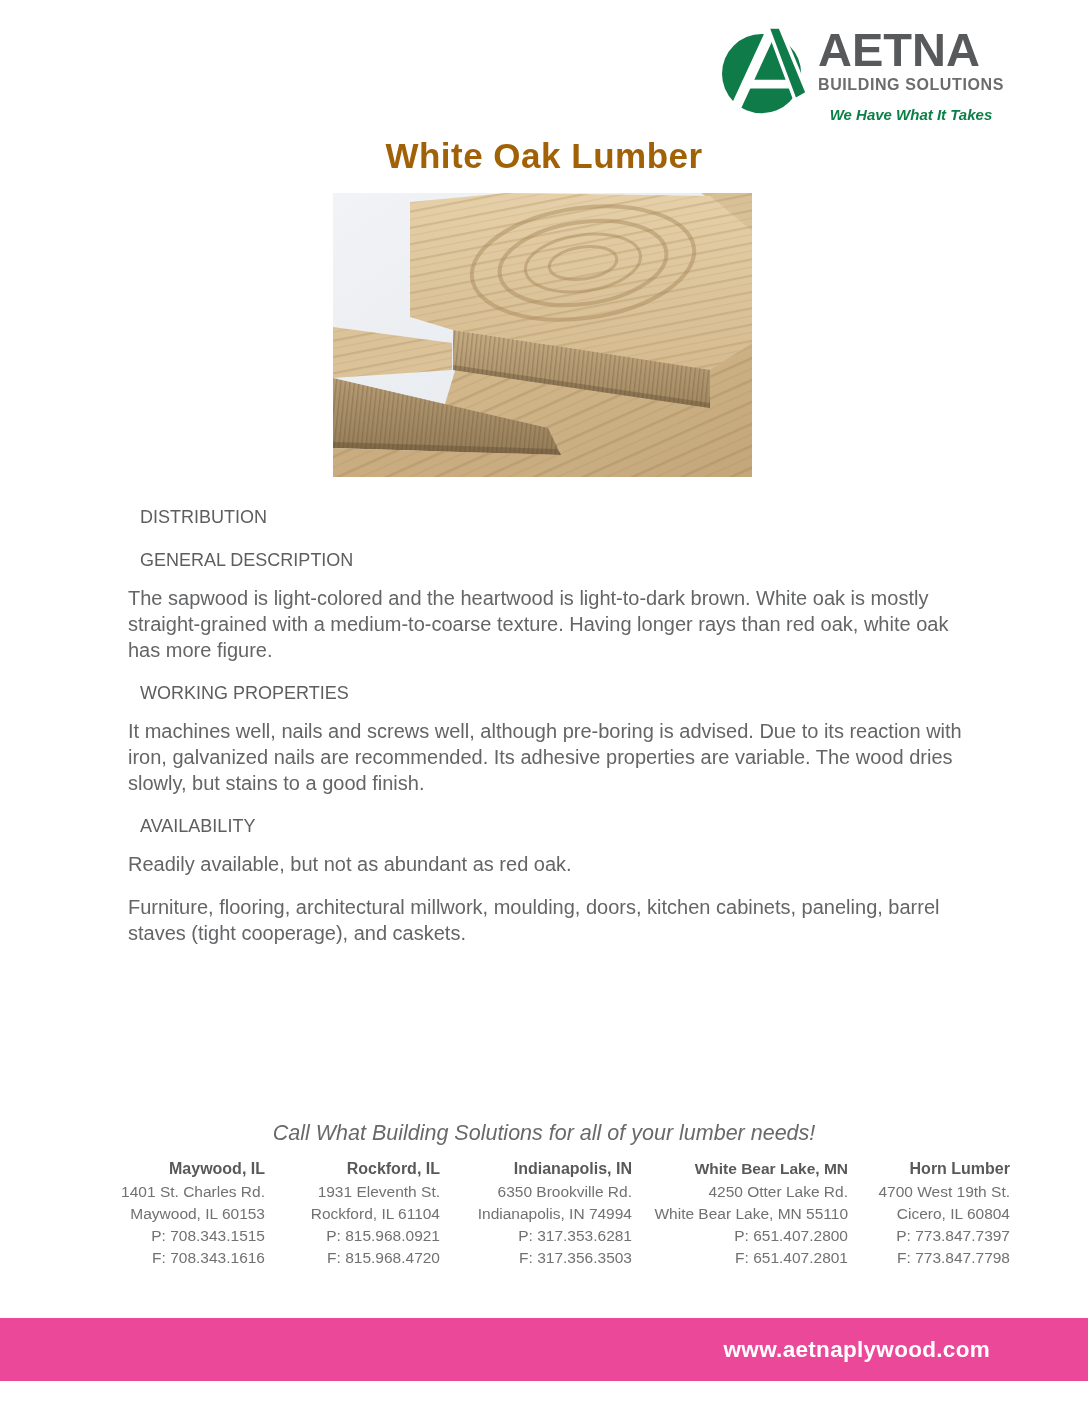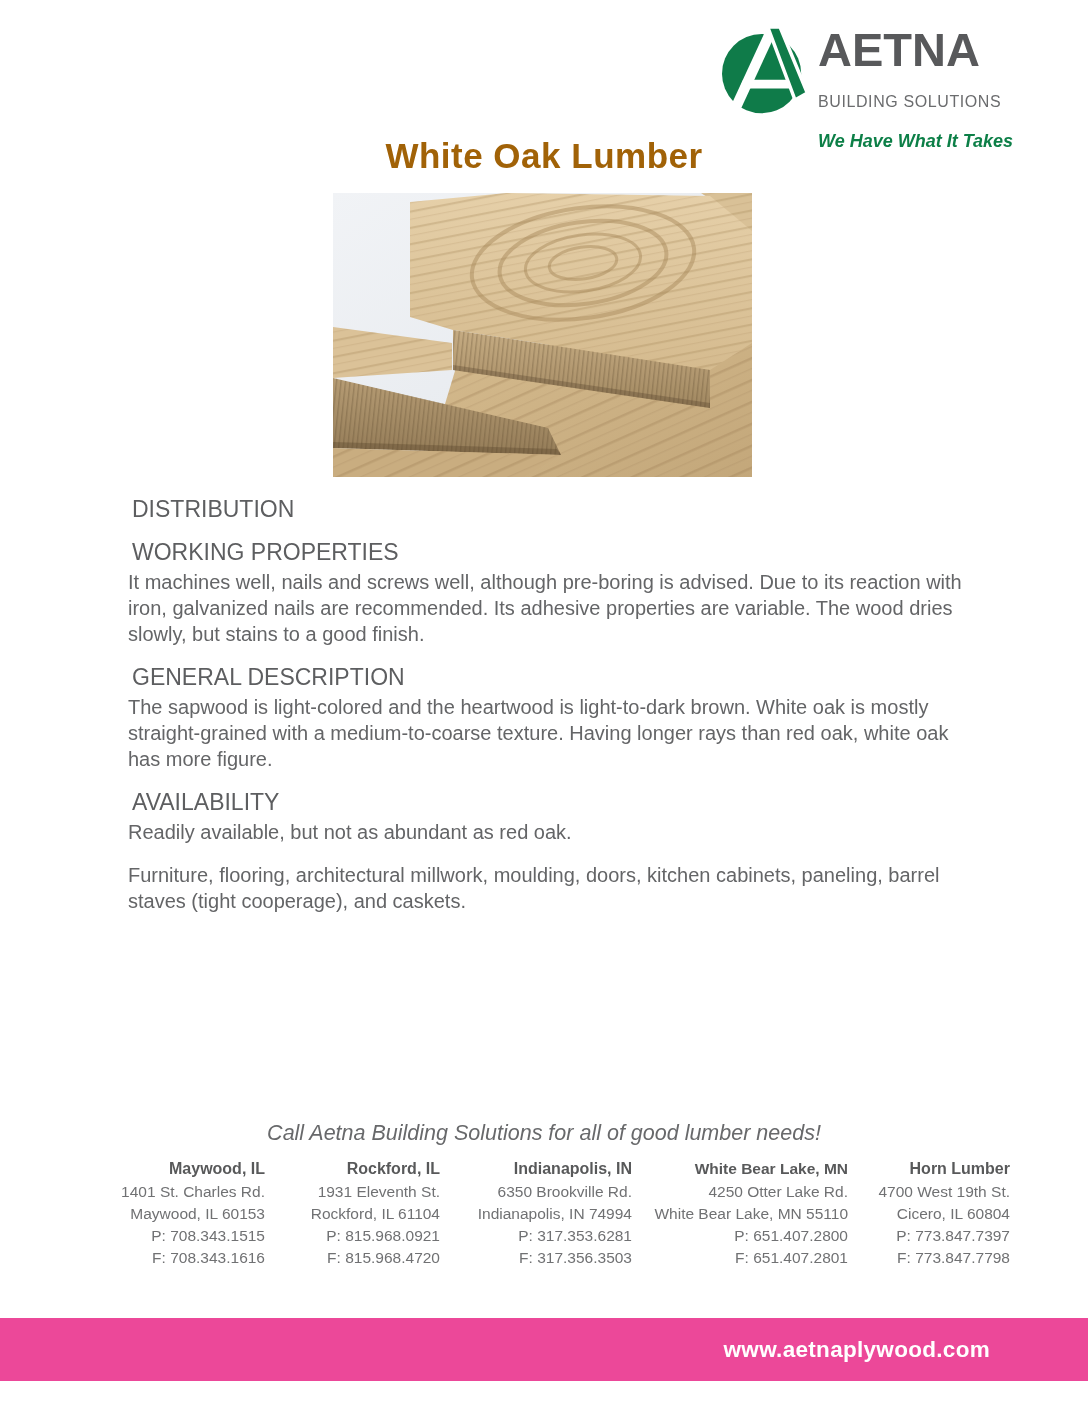--- a/index.html
+++ b/index.html
@@ -4,35 +4,35 @@
 <style>
   html,body{margin:0;padding:0;}
   body{background:#ffffff;font-family:"Liberation Sans", sans-serif;}
   .page{position:relative;width:1088px;height:1408px;background:#ffffff;overflow:hidden;margin:0 auto;}
 
   
   .logo{position:absolute;top:26px;left:722px;display:flex;align-items:flex-start;}
   .logo-icon{width:88px;height:90px;flex:0 0 auto;}
   .logo-text{margin-left:8px;display:flex;flex-direction:column;align-items:flex-start;}
   .logo-brand{font-size:47px;font-weight:bold;line-height:1.0;color:#58595b;letter-spacing:0px;}
-  .logo-sub{font-size:16px;font-weight:normal;color:#6b6c6e;letter-spacing:0.6px;margin-top:20px;}
-  .logo-tag{font-size:18px;font-weight:bold;font-style:italic;color:#0c7f47;margin-top:20px;align-self:center;}
+  .logo-sub{font-size:16px;font-weight:bold;color:#6b6c6e;letter-spacing:0.6px;margin-top:3px;}
+  .logo-tag{font-size:15px;font-weight:bold;font-style:italic;color:#0c7f47;margin-top:12px;align-self:center;}
 
   
   .doc-title{position:absolute;top:136px;left:0;width:100%;text-align:center;
     font-size:35px;font-weight:bold;color:#a16207;letter-spacing:0.5px;}
 
   
   .photo{position:absolute;left:333px;top:193px;width:419px;height:284px;}
 
   
   .main{position:absolute;left:128px;top:492px;width:838px;color:#646567;
     font-size:20px;line-height:26px;}
   .sec{margin:0 0 17px 0;}
-  .sec h3{margin:4px;font-size:23px;line-height:26px;font-weight:normal;color:#5d5e60;}
+  .sec h3{margin:12px;font-size:18px;line-height:26px;font-weight:normal;color:#5d5e60;}
   .sec p{margin:0;}
 
   
   .cta{position:absolute;top:1121px;left:0;width:100%;text-align:center;
     font-size:21.5px;font-style:italic;color:#68696b;}
 
   
   .loc{position:absolute;top:1148px;text-align:right;font-size:15.5px;line-height:22px;color:#707173;margin-top:10px;}
   .loc-name{font-size:16px;font-weight:bold;color:#58595a;margin-bottom:1px;}
   .loc1{left:65px;width:200px;}
@@ -135,37 +135,37 @@
 
     <polygon points="0,255 228,262 190,284 0,284" fill="#c9ad80"></polygon>
     <polygon points="0,255 228,262 190,284 0,284" fill="url(#grain2)"></polygon>
   </svg>
 
   <div class="main">
     <section class="sec">
       <h3>DISTRIBUTION</h3>
     </section>
     <section class="sec">
+      <h3>GENERAL DESCRIPTION</h3>
+      <p>The sapwood is light-colored and the heartwood is light-to-dark brown. White oak is mostly straight-grained with a medium-to-coarse texture. Having longer rays than red oak, white oak has more figure.</p>
+    </section>
+    <section class="sec">
       <h3>WORKING PROPERTIES</h3>
       <p>It machines well, nails and screws well, although pre-boring is advised. Due to its reaction with iron, galvanized nails are recommended. Its adhesive properties are variable. The wood dries slowly, but stains to a good finish.</p>
     </section>
     <section class="sec">
-      <h3>GENERAL DESCRIPTION</h3>
-      <p>The sapwood is light-colored and the heartwood is light-to-dark brown. White oak is mostly straight-grained with a medium-to-coarse texture. Having longer rays than red oak, white oak has more figure.</p>
-    </section>
-    <section class="sec">
       <h3>AVAILABILITY</h3>
       <p>Readily available, but not as abundant as red oak.</p>
     </section>
     <section class="sec">
       <p>Furniture, flooring, architectural millwork, moulding, doors, kitchen cabinets, paneling, barrel staves (tight cooperage), and caskets.</p>
     </section>
   </div>
 
-  <div class="cta">Call Aetna Building Solutions for all of good lumber needs!</div>
+  <div class="cta">Call What Building Solutions for all of your lumber needs!</div>
 
   <div class="loc loc1">
     <div class="loc-name">Maywood, IL</div>
     <div>1401 St. Charles Rd.</div>
     <div>Maywood, IL 60153</div>
     <div>P: 708.343.1515</div>
     <div>F: 708.343.1616</div>
   </div>
   <div class="loc loc2">
     <div class="loc-name">Rockford, IL</div>

